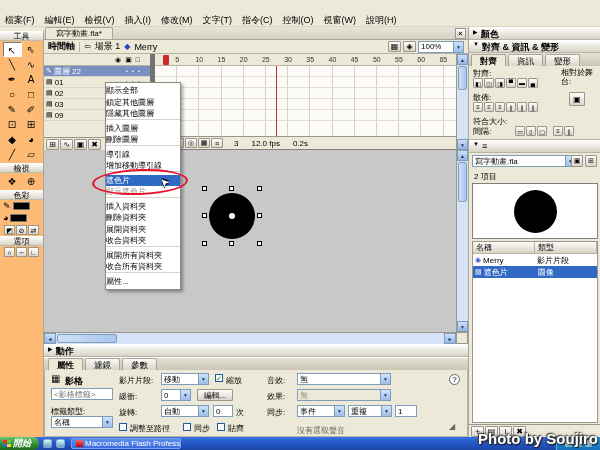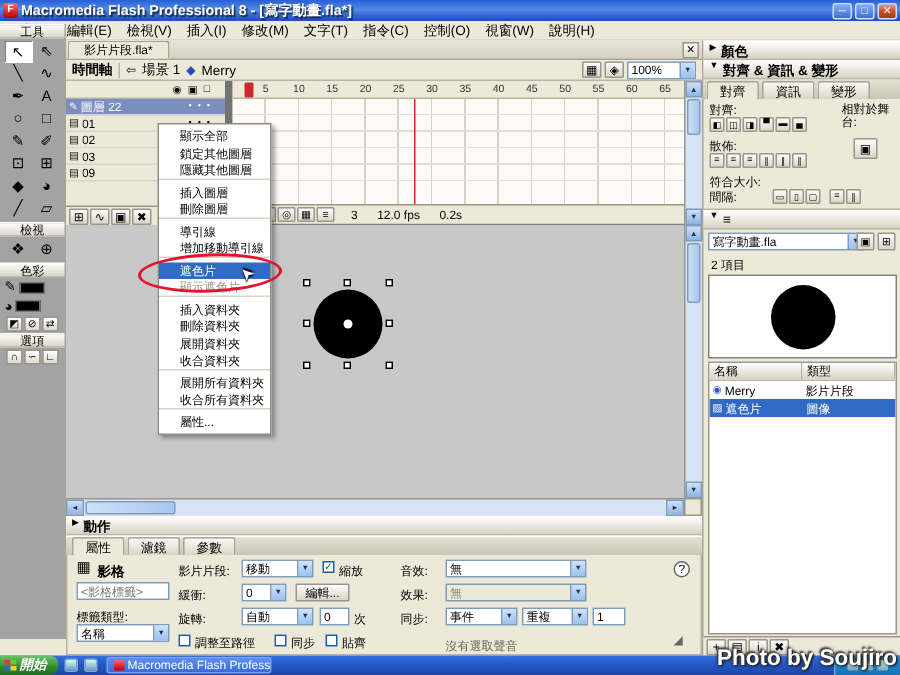--- a/index.html
+++ b/index.html
@@ -19,21 +19,21 @@
 .parrow{font-size:6px}
 .xpbtn{display:inline-flex;align-items:center;justify-content:center;background:linear-gradient(#fdfdfc,#d9d5c9);border:1px solid #9a968a;border-radius:1px;font-size:8px}
 .dd{position:absolute;display:flex;align-items:center;background:#fff;border:1px solid #7f9db9;height:12px;font-size:8px;padding-left:2px}
 .dd .ddv{white-space:nowrap;overflow:hidden}
 .db{margin-left:auto;width:10px;align-self:stretch;background:linear-gradient(#cfe2fb,#9cc0ee);border-left:1px solid #7f9db9;display:flex;align-items:center;justify-content:center}
 .db::after{content:"▼";font-size:5px;color:#234}
 .dd.disabled{background:#ece9d8;color:#8a8678}
 .tinycb{position:absolute;width:8px;height:8px;border:1px solid #1e5a9e;background:#fff;font-size:7px;line-height:7px;text-align:center;color:#0a7d0a}
 .tin{position:absolute;height:12px;border:1px solid #7f9db9;font-size:8px;padding:0 2px;background:#fff}
 
-.tools{position:absolute;left:0;top:16px;width:44px;height:410px;background:#a3a3a3;border-right:1px solid #a8a499}
+.tools{position:absolute;left:0;top:31px;width:44px;height:410px;background:#fdba74;border-right:1px solid #a8a499}
 .sec-label{font-size:8px;text-align:center;height:10px;line-height:10px;background:linear-gradient(#fcfcfa,#d9d5c9);border-top:1px solid #fff;border-bottom:1px solid #c0bcac}
 .toolgrid{display:flex;flex-wrap:wrap;justify-content:center;padding:1px 2px}
 .tool{width:19px;height:15px;text-align:center;line-height:15px;font-size:10px}
 .tool.pressed{background:#fff;border:1px solid;border-color:#7a7a7a #fff #fff #7a7a7a}
 .colorrow{display:flex;align-items:center;padding:1px 3px;gap:2px}
 .swatch{width:17px;height:8px;border:1px solid #777;background:#000}
 .minibtns{display:flex;justify-content:center;gap:1px;padding:1px 0}
 .minibtn{width:11px;height:10px;font-size:7px;line-height:9px;text-align:center;border:1px solid #9a968a;background:linear-gradient(#fff,#ddd9cd)}
 
 .tabbar{position:absolute;left:44px;top:27px;width:424px;height:13px;background:linear-gradient(#e8e5d8,#d4d0c2);border-bottom:1px solid #a8a499;display:flex;align-items:flex-end;padding-left:1px}
@@ -81,21 +81,21 @@
 .vscroll .sb-thumb{height:40px;margin:1px}
 .hscroll{position:absolute;left:44px;top:332px;width:412px;height:12px;background:#d6e2f5;border-top:1px solid #9a968a;display:flex}
 .hscroll .sb-btn{width:12px;height:100%;line-height:11px}
 .hscroll .sb-thumb{width:60px;margin:1px}
 .corner{position:absolute;left:456px;top:332px;width:12px;height:12px;background:#ece9d8;border:1px solid #9a968a}
 
 .actions{position:absolute;left:44px;top:344px;width:424px;height:13px}
 .props{position:absolute;left:44px;top:357px;width:424px;height:80px}
 .props-head{height:13px;background:linear-gradient(#e5e2d3,#cac6b6);display:flex;align-items:flex-end;gap:2px;padding:0 4px;border-top:1px solid #fff}
 .ptab{height:12px;line-height:12px;padding:0 8px;border:1px solid #a8a499;border-bottom:none;border-radius:2px 2px 0 0;background:linear-gradient(#faf9f5,#d9d5c7);font-size:8.5px}
-.ptab.active{background:#ece9d8;font-weight:normal}
+.ptab.active{background:#ece9d8;font-weight:bold}
 .props-body{position:absolute;left:0;top:13px;right:0;bottom:0;background:#ece9d8;border:1px solid #b8b4a5;border-top:none}
 .pb{position:absolute;font-size:8px;white-space:nowrap}
 .pb.bold{font-weight:bold;font-size:9px}
 .pb.gray{color:#6a6657}
 .helpbtn{position:absolute;width:11px;height:11px;border:1px solid #666;border-radius:50%;text-align:center;line-height:10px;font-size:8px;background:#fff}
 
 .rcol{position:absolute;left:468px;top:27px;width:132px;height:410px;background:#ece9d8;border-left:1px solid #a8a499}
 .align-tabs{height:13px;background:linear-gradient(#e5e2d3,#cac6b6);display:flex;align-items:flex-end;padding:0 2px;gap:2px}
 .align-body{position:relative;height:74px;border-bottom:1px solid #b8b4a5}
 .al{position:absolute;font-size:8px;white-space:nowrap}
@@ -115,21 +115,21 @@
 .lib-row{height:12px;display:flex;align-items:center;font-size:8px;padding:0 2px;gap:2px}
 .lib-row .lico{font-size:7px;color:#3355cc}
 .lib-row .lnm{width:52px;overflow:hidden;white-space:nowrap}
 .lib-row .lkd{flex:1;overflow:hidden;white-space:nowrap}
 .lib-row.selected{background:#316ac5;color:#fff}
 .lib-row.selected .lico{color:#fff}
 .lib-bottom{position:absolute;left:0;right:0;bottom:0;height:13px;border-top:1px solid #9a968a;background:#ece9d8;display:flex;align-items:center;gap:1px;padding:0 2px}
 .lbb{width:13px;height:11px}
 
 .cmenu{position:absolute;left:105px;top:82px;width:76px;background:#fff;border:1px solid #8f8b7e;box-shadow:2px 2px 3px rgba(0,0,0,.35);padding:2px 0;z-index:50;font-size:8px}
-.cmi{height:11.5px;line-height:11.5px;padding-left:14px;white-space:nowrap;overflow:hidden}
+.cmi{height:11.5px;line-height:11.5px;white-space:nowrap;overflow:hidden}
 .cmi.highlight{background:#316ac5;color:#fff}
 .cmi.disabled{color:#9a968a}
 .cmi.sep{border-bottom:1px solid #d8d4c8;margin-bottom:3px}
 .redcircle{position:absolute;left:92px;top:169px;width:96px;height:26px;border:2px solid #e8112d;border-radius:50%;z-index:60;transform:rotate(-2deg)}
 .cursor{position:absolute;left:160px;top:176px;z-index:70;font-size:11px;color:#fff;text-shadow:0 0 1px #000,1px 1px 1px #000,-1px -1px 1px #000;transform:rotate(-135deg)}
 
 .taskbar{position:absolute;left:0;top:437px;width:600px;height:13px;background:linear-gradient(#3871e0,#2456c4 50%,#1c47a8);display:flex;align-items:center}
 .startbtn{height:13px;background:linear-gradient(#6cc46c,#2e8a2e 60%,#1f6b1f);color:#fff;font-weight:bold;font-style:italic;font-size:9px;padding:0 8px 0 3px;border-radius:0 6px 6px 0;display:flex;align-items:center;gap:2px}
 .winflag{width:8px;height:8px;display:grid;grid-template-columns:4px 4px}
 .winflag i{display:block;width:3.5px;height:3.5px}
@@ -139,27 +139,20 @@
 .tb-ico{width:7px;height:7px;background:linear-gradient(#f66,#b00);border-radius:1px;flex:0 0 auto}
 .tray{margin-left:auto;height:13px;background:linear-gradient(#2b9ade,#1470b8);border-left:1px solid #7ac;display:flex;align-items:center;padding:0 8px;gap:3px}
 .tray i{width:7px;height:7px;border-radius:1px;background:linear-gradient(#dfe,#7ab)}
 .watermark{position:absolute;right:2px;top:430px;z-index:80;font-size:15px;font-weight:bold;color:#fff;text-shadow:1px 1px 1px #222,-1px -1px 1px #444,0 0 3px #000;letter-spacing:0}
 </style>
 </head>
 <body>
 
 <div class="screen">
 
-  <div class="titlebar">
-    <div class="app-icon">F</div>
-    <div class="tb-title">Macromedia Flash Professional 8 - [寫字動畫.fla*]</div>
-    <div class="winbtn">─</div>
-    <div class="winbtn">□</div>
-    <div class="winbtn close">✕</div>
-  </div>
 
   <div class="menubar">
 
   <span class="menu-item">檔案(F)</span>
       <span class="menu-item">編輯(E)</span>
       <span class="menu-item">檢視(V)</span>
       <span class="menu-item">插入(I)</span>
       <span class="menu-item">修改(M)</span>
       <span class="menu-item">文字(T)</span>
       <span class="menu-item">指令(C)</span>
@@ -213,21 +206,21 @@
     <div class="sec-label">選項</div>
     <div class="minibtns">
 
     <div class="minibtn">∩</div>
         <div class="minibtn">∽</div>
         <div class="minibtn">∟</div>
       </div>
   </div>
 
   <div class="tabbar">
-    <div class="doctab">影片片段.fla*</div>
+    <div class="doctab">寫字動畫.fla*</div>
     <div class="tabclose">✕</div>
   </div>
 
   <div class="editbar">
     <span class="eb-title">時間軸</span>
     <span class="eb-sep"></span>
     <span class="eb-ico">⇦</span>
     <span>場景 1</span>
     <span class="eb-sym">◆</span>
     <span>Merry</span>

